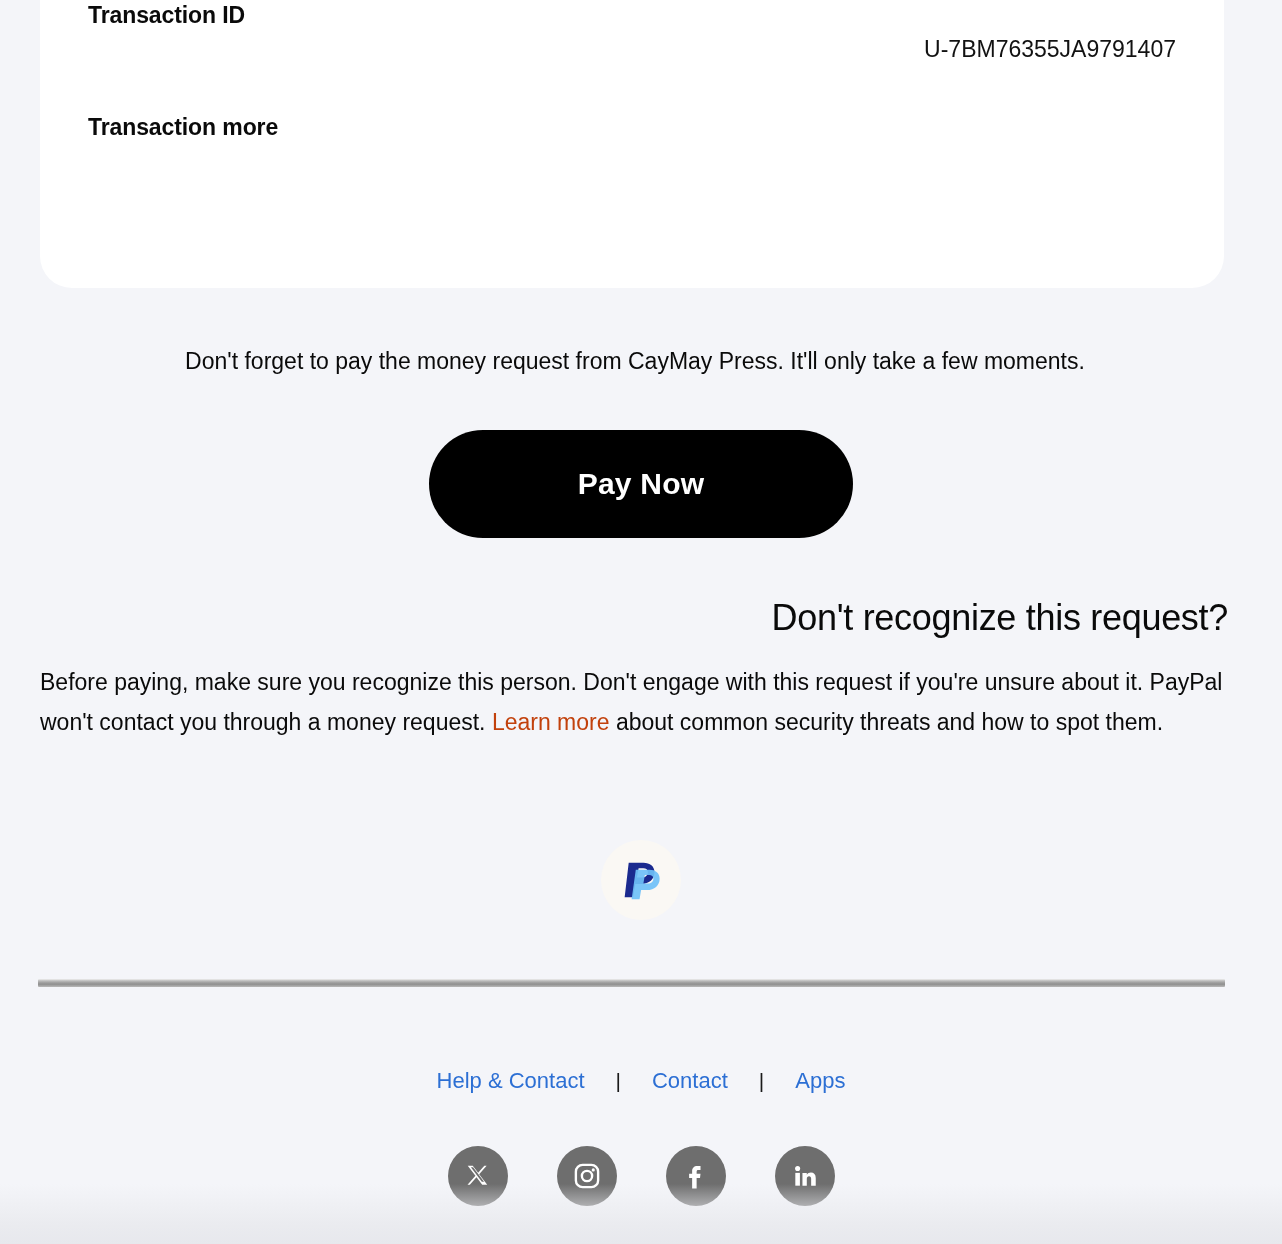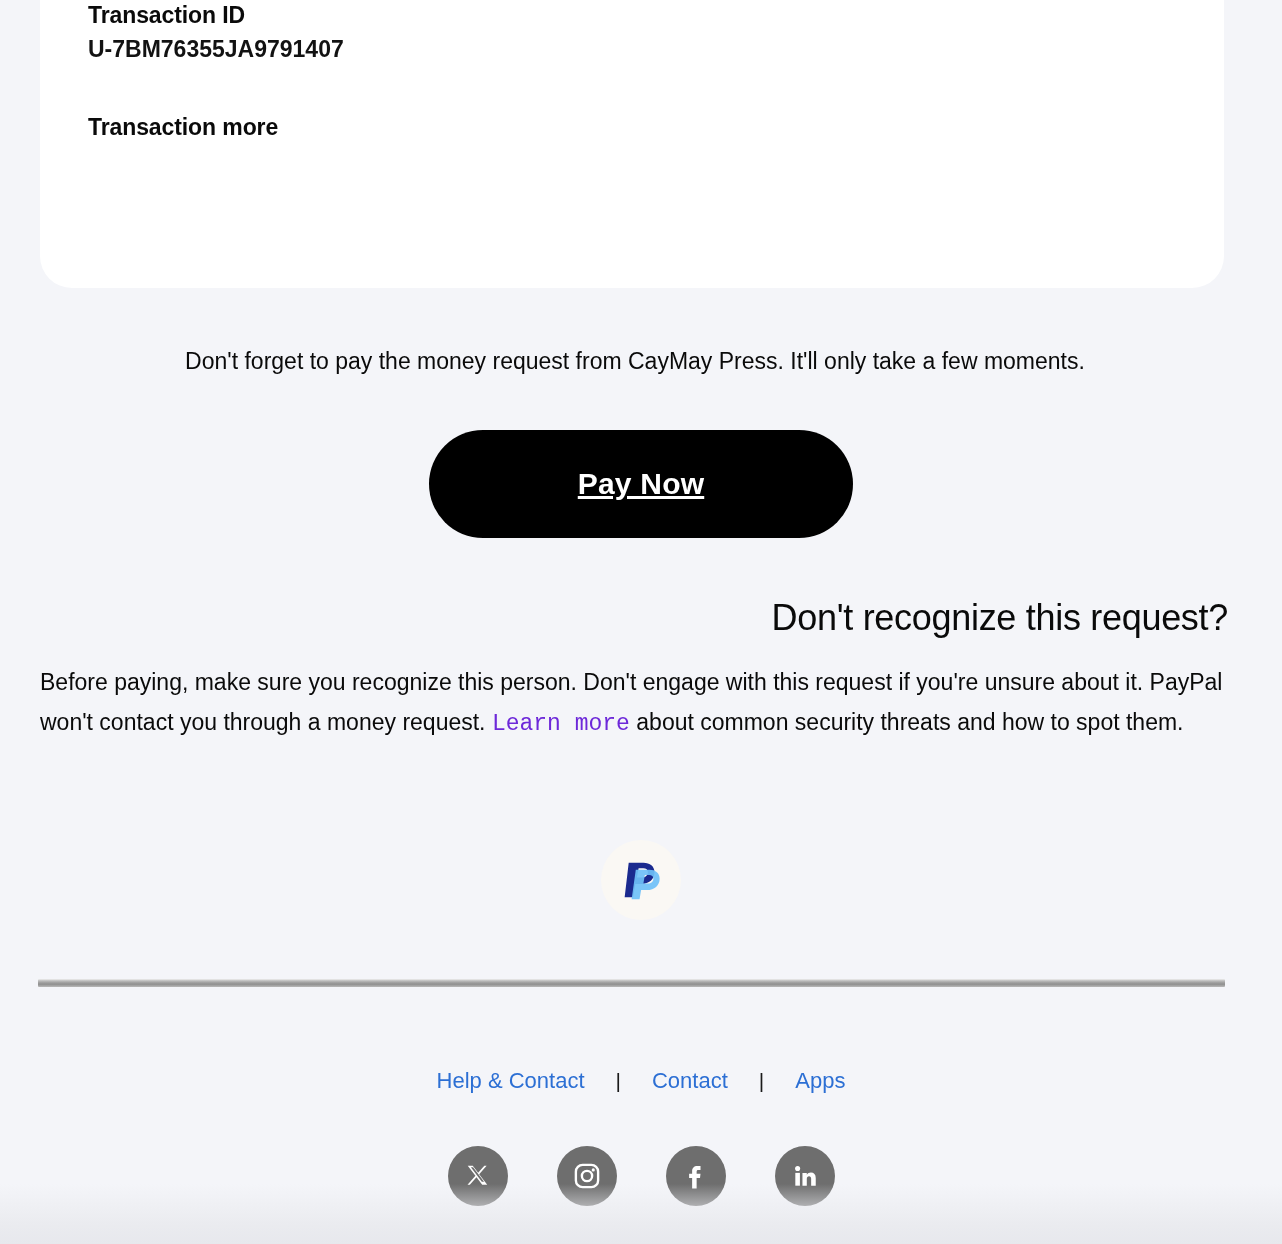--- a/index.html
+++ b/index.html
@@ -44,23 +44,24 @@
   .tx-field + .tx-field { margin-top: 44px; }
   .tx-label {
     font-size: 23px;
     font-weight: bold;
     line-height: 30px;
     letter-spacing: -0.1px;
     color: #0a0a0a;
   }
   .tx-value {
     font-size: 23px;
-    font-weight: bold;
+    font-weight: normal;
     line-height: 38px;
     color: #121212;
+    text-align: right;
   }
 
   
   .reminder {
     position: absolute;
     left: 40px;
     top: 345px;
     width: 1190px;
     font-size: 23px;
     line-height: 32px;
@@ -82,21 +83,20 @@
     height: 108px;
     background: #000000;
     color: #ffffff;
     border: none;
     border-radius: 54px;
     font-family: "Liberation Sans", sans-serif;
     font-size: 30px;
     font-weight: bold;
     letter-spacing: 0.2px;
     cursor: pointer;
-    text-decoration: underline;
   }
 
   
   .recognize {
     position: absolute;
     left: 40px;
     top: 596px;
     width: 1188px;
   }
   .recognize h2 {
@@ -107,23 +107,22 @@
     color: #0a0a0a;
     text-align: right;
   }
   .recognize p {
     margin-top: 22px;
     font-size: 23px;
     line-height: 40px;
     color: #0a0a0a;
   }
   .recognize a.learn-more {
-    color: #6d28d9;
+    color: #c2410c;
     text-decoration: none;
-    font-family: Liberation Mono, monospace;
   }
 
   
   .pp-wrap {
     position: absolute;
     left: 0;
     right: 0;
     top: 840px;
     display: flex;
     justify-content: center;

